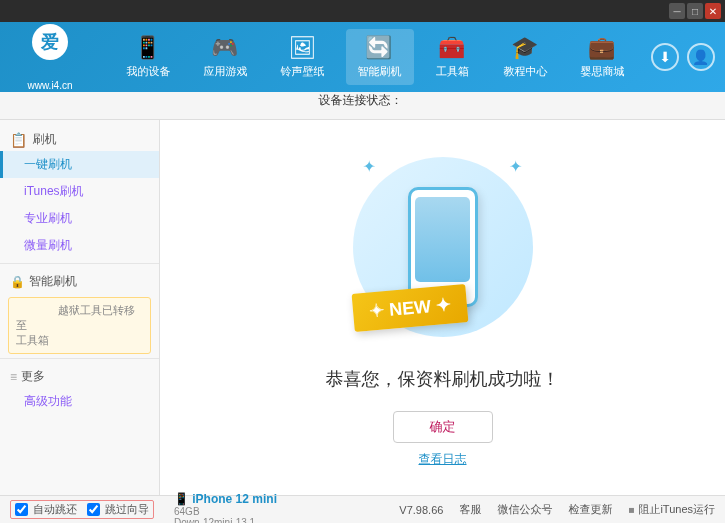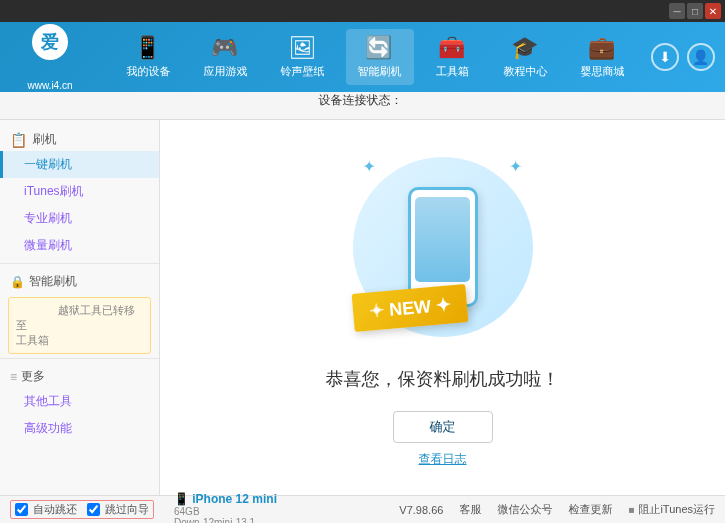--- a/index.html
+++ b/index.html
@@ -184,21 +184,21 @@
 
     .success-text {
       font-size: 18px; color: #333;
       margin-bottom: 20px;
     }
     .confirm-btn {
       width: 100px; height: 32px;
       background: white;
       border: 1px solid #ccc;
       border-radius: 4px;
-      color: #0c4a6e; font-size: 13px;
+      color: #be185d; font-size: 13px;
       cursor: pointer;
       margin-bottom: 8px;
     }
     .restart-link {
       font-size: 12px; color: #1e90c8; cursor: pointer;
       text-decoration: underline;
     }
 
     
     .bottom-bar {
@@ -313,21 +313,20 @@
       <span style="white-space: pre-line; margin-left: 42px;">越狱工具已转移至
 工具箱</span>
     </div>
 
     <div class="sidebar-divider"></div>
 
     <div class="sidebar-section-header">
       <span class="sidebar-section-icon">≡</span>
       <span>更多</span>
     </div>
-    <div class="sidebar-item">其他工具</div>
     <div class="sidebar-item">高级功能</div>
   </div>
 
   <div class="content-area">
     <div class="phone-illustration">
       <div class="circle-bg"></div>
       <span class="sparkle-tl">✦</span>
       <span class="sparkle-tr">✦</span>
       <div class="phone-body">
         <div class="phone-screen"></div>

